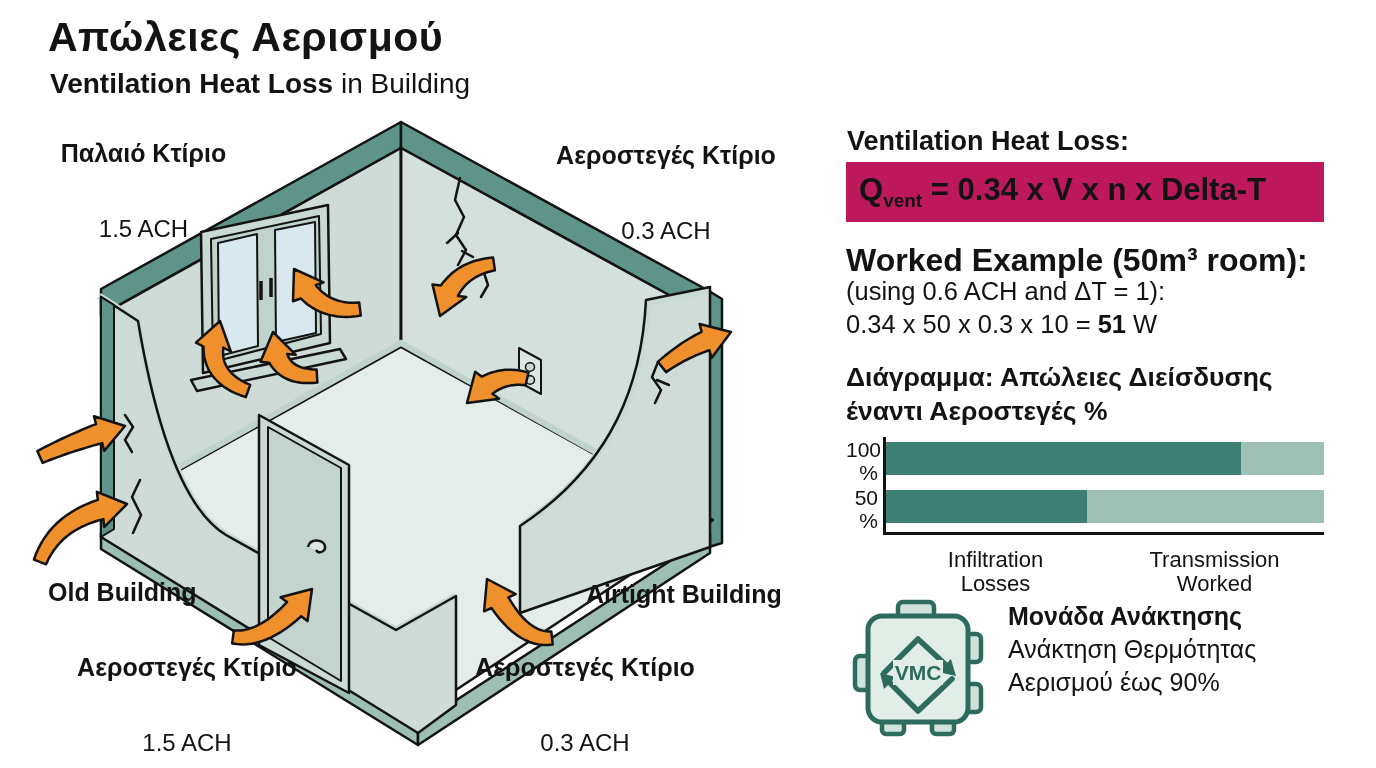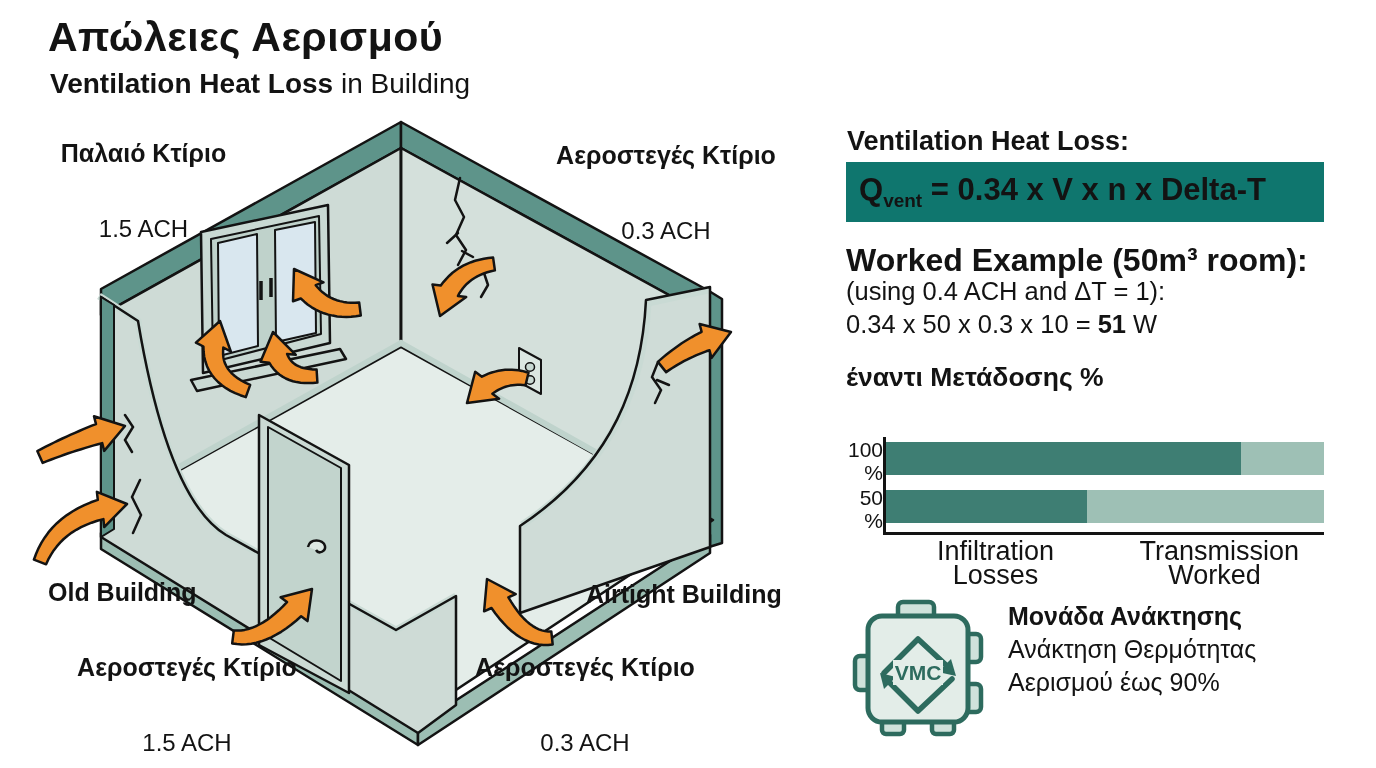--- a/index.html
+++ b/index.html
@@ -14,40 +14,40 @@
   .lbl .t{font-weight:700;font-size:25px;}
   .lbl .v{font-size:24px;margin-top:44px;}
   #lbl-tl{left:36px;top:138px;width:215px;}
   #lbl-tr{left:538px;top:140px;width:256px;}
   #lbl-bl-en{left:48px;top:578px;font-size:25px;font-weight:700;text-align:center;}
   #lbl-br-en{left:586px;top:580px;font-size:25px;font-weight:700;}
   #lbl-bl{left:58px;top:652px;width:258px;}
   #lbl-bc{left:452px;top:652px;width:266px;}
   
   #vh-head{left:847px;top:126px;font-size:27px;font-weight:700;}
-  #formula-box{left:846px;top:162px;width:478px;height:60px;background:#0f766e;
+  #formula-box{left:846px;top:162px;width:478px;height:60px;background:#be185d;
     display:flex;align-items:center;padding-left:13px;box-sizing:border-box;}
   #formula-box .f{font-size:31px;font-weight:700;}
   #formula-box sub{font-size:19px;font-weight:700;}
   #we-head{left:846px;top:242px;font-size:32px;font-weight:700;}
   #we-l1{left:846px;top:277px;font-size:25.5px;}
   #we-l2{left:846px;top:310px;font-size:25.5px;}
   #we-l2 .b{font-weight:700;}
   #chart-title{left:846px;top:360px;font-size:26.5px;font-weight:700;line-height:34px;}
   
   #chart{left:846px;top:437px;width:478px;}
   #plot{display:flex;}
   #y-ticks{width:37px;padding-top:2px;}
-  .ytick{height:33px;margin-bottom:15px;font-size:21px;line-height:22.5px;text-align:right;}
+  .ytick{height:33px;margin-bottom:15px;font-size:21px;line-height:22.5px;text-align:right;padding-right:5px;}
   #bars{border-left:3px solid #131313;border-bottom:3px solid #131313;flex:1;
     padding:5px 0 7px 0;display:flex;flex-direction:column;gap:15px;}
   .bar-track{height:33px;display:flex;}
   .bar-seg{height:100%;}
   #xlabels{display:flex;margin-left:40px;margin-top:5px;}
-  #xlabels .cell{flex:1;text-align:center;font-size:27px;line-height:23.5px;}
+  #xlabels .cell{flex:1;text-align:center;font-size:22px;line-height:23.5px;margin-top:8px;}
   #xlabels .cell div{width:150px;margin:0 auto;}
   
   #vmc-icon{left:851px;top:596px;}
   #vmc-text{left:1008px;top:600px;font-size:25px;line-height:33px;}
   #vmc-text .b{font-weight:700;}
   
   #room{left:28px;top:85px;}
 </style>
 </head>
 <body>
@@ -153,25 +153,26 @@
   <div class="v">0.3 ACH</div>
 </div>
 
 <div id="vh-head" class="abs">Ventilation Heat Loss:</div>
 
 <div id="formula-box" class="abs">
   <span class="f"><span>Q</span><sub>vent</sub><span> = 0.34 x V x n x Delta-T</span></span>
 </div>
 
 <div id="we-head" class="abs">Worked Example (50m³ room):</div>
-<div id="we-l1" class="abs">(using  0.4 ACH and ΔT = 1):</div>
+<div id="we-l1" class="abs">(using  0.6 ACH and ΔT = 1):</div>
 <div id="we-l2" class="abs"><span>0.34 x 50 x 0.3 x 10 = </span><span class="b">51</span><span> W</span></div>
 
 <div id="chart-title" class="abs">
-  <div>έναντι Μετάδοσης %</div>
+  <div>Διάγραμμα: Απώλειες Διείσδυσης</div>
+  <div>έναντι Αεροστεγές %</div>
 </div>
 
 <div id="chart" class="abs">
   <div id="plot">
     <div id="y-ticks">
         <div class="ytick">
           <div>100</div>
           <div>%</div>
         </div>
         <div class="ytick">

